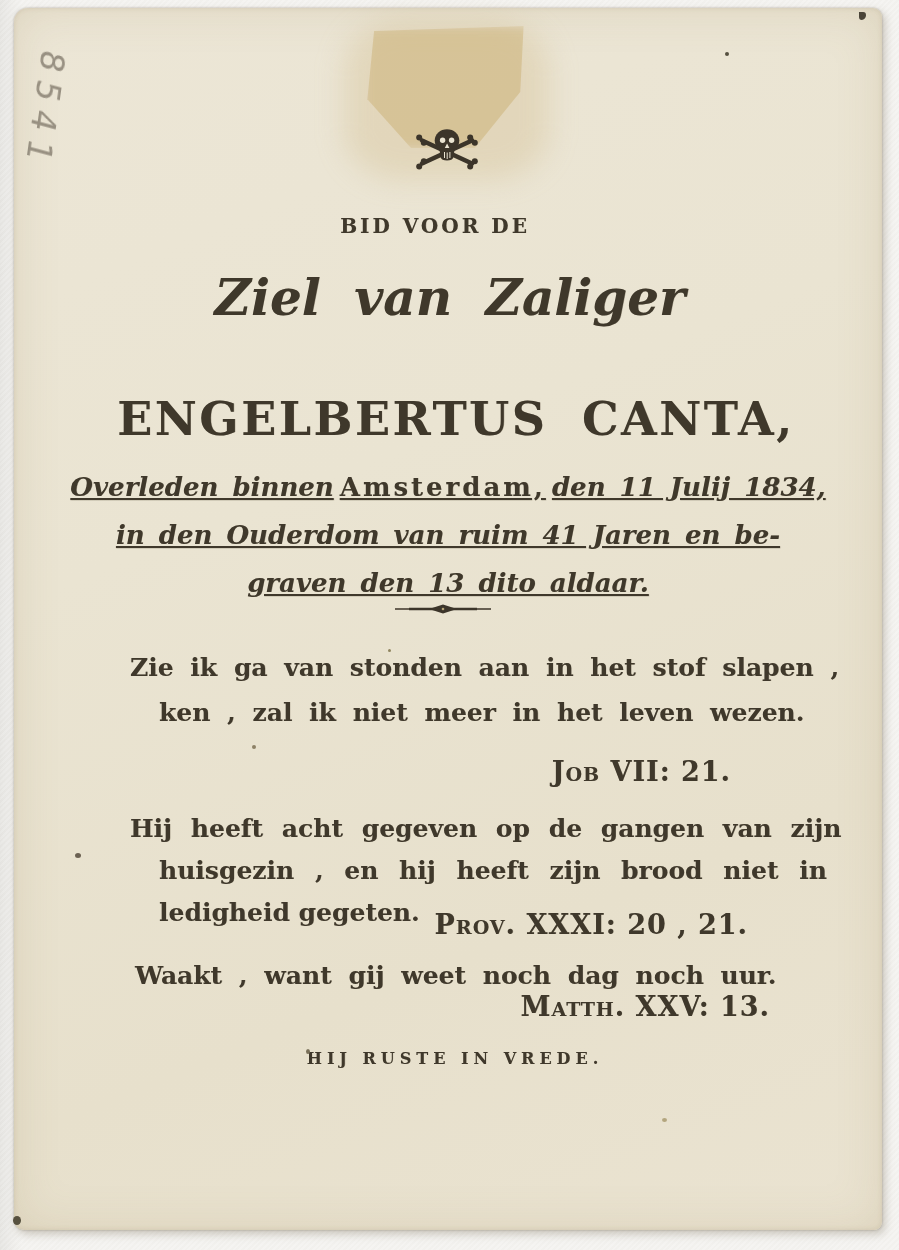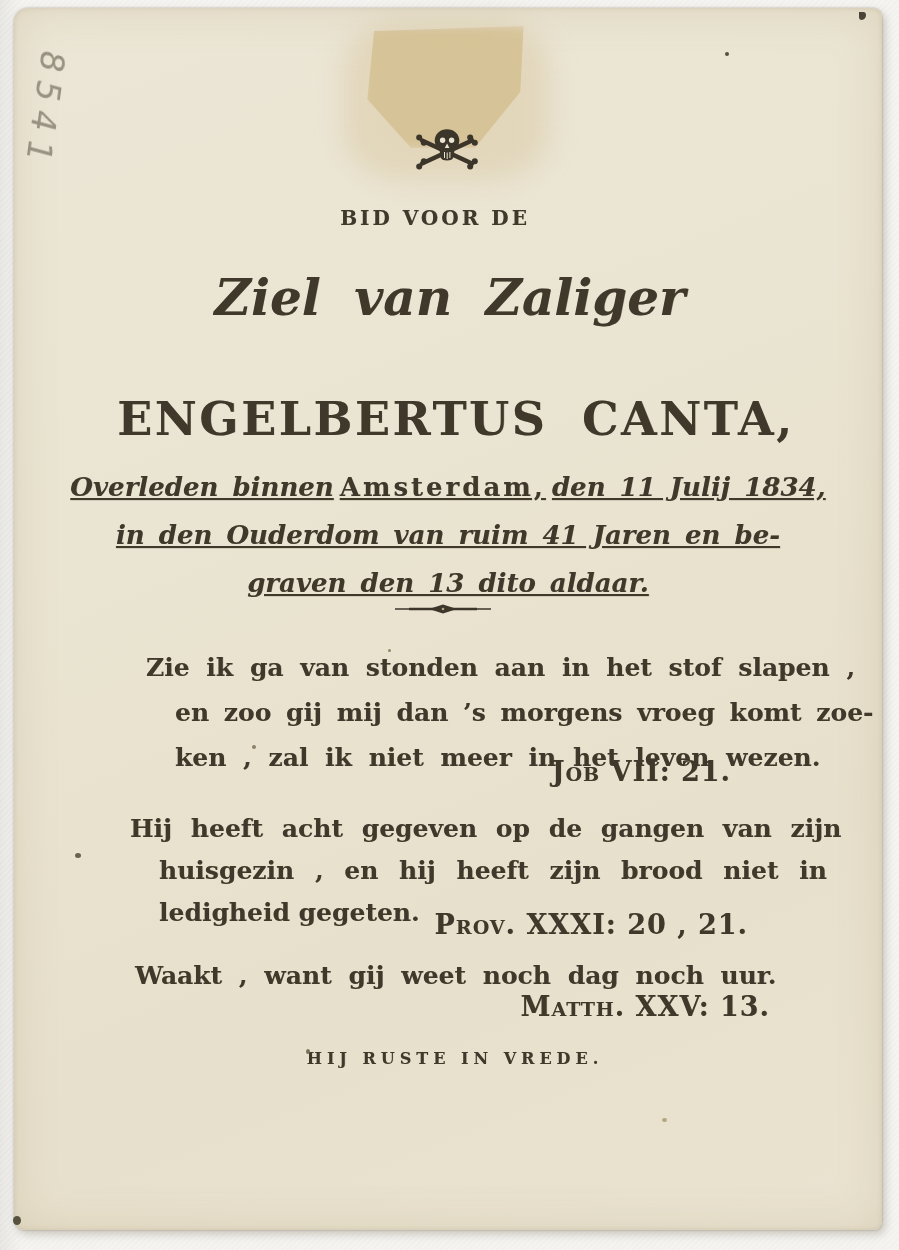--- a/index.html
+++ b/index.html
@@ -32,34 +32,34 @@
 
   
   .stain-wash{position:absolute;left:330px;top:12px;width:205px;height:160px;
     background:rgba(200,174,116,.26);filter:blur(14px);border-radius:30%;}
   .stain-core{position:absolute;left:350px;top:18px;width:168px;height:122px;
     background:rgba(201,172,110,.46);filter:blur(5px);
     clip-path:polygon(6% 4%,95% 0%,93% 54%,66% 100%,28% 100%,2% 60%);}
 
   .skull{position:absolute;left:399px;top:119px;width:68px;height:46px;}
 
-  .bid{top:196px;font-size:20px;font-weight:bold;letter-spacing:3px;line-height:1.4;
+  .bid{top:204px;font-size:20px;font-weight:bold;letter-spacing:3px;line-height:1.4;
        transform:translateX(-13px);}
   .ziel{top:252px;font-size:50px;font-weight:bold;font-style:italic;word-spacing:16px;
         line-height:1.5;transform:translateX(2px);}
   .name{top:384px;font-size:46px;font-weight:bold;letter-spacing:2.5px;word-spacing:16px;
         line-height:1.2;transform:translateX(8px);}
 
   .notice{top:455px;font-size:26px;font-weight:bold;font-style:italic;line-height:48px;word-spacing:5px;text-decoration:underline;}
   .notice .place{font-style:normal;letter-spacing:3px;margin:0 6px;}
 
   .divider{position:absolute;left:381px;top:592px;width:96px;height:12px;}
 
   .quote{font-size:25px;font-weight:bold;line-height:45px;}
-  .q1{left:116px;top:637px;margin-left:16px;}
+  .q1{left:116px;top:637px;}
   .q2{left:116px;top:800px;line-height:42px;}
   .q3{left:121px;top:945px;}
   .quote .ind{margin-left:29px;}
   .ws6{word-spacing:6px;} .ws8{word-spacing:8px;} .ws10{word-spacing:10px;} .ws12{word-spacing:12px;}
 
   .cite{font-size:27px;font-weight:bold;font-variant:small-caps;letter-spacing:1px;line-height:1.4;}
   .cite1{right:151px;top:745px;}
   .cite2{right:134px;top:898px;}
   .cite3{right:112px;top:980px;}
 
@@ -132,21 +132,20 @@
       <svg viewBox="0 0 96 12" width="96" height="12">
         <line x1="0" y1="6" x2="96" y2="6" stroke="#3c352a" stroke-width="1.4"></line>
         <line x1="14" y1="6" x2="82" y2="6" stroke="#3c352a" stroke-width="2.4"></line>
         <path d="M34 6 L48 1.5 L62 6 L48 10.5 Z" fill="#3c352a"></path>
         <circle cx="48" cy="6" r="1.3" fill="#b5a478"></circle>
       </svg>
     </div>
 
     <div class="abs ink quote q1">
       <div class="ws8">Zie ik ga van stonden aan in het stof slapen ,</div>
-      <div class="ind ws6">en zoo gij mij dan ’s morgens vroeg komt zoe-</div>
       <div class="ind ws8">ken , zal ik niet meer in het leven wezen.</div>
     </div>
     <div class="abs ink cite cite1">Job VII: 21.</div>
 
     <div class="abs ink quote q2">
       <div class="ws10">Hij heeft acht gegeven op de gangen van zijn</div>
       <div class="ind ws12">huisgezin , en hij heeft zijn brood niet in</div>
       <div class="ind">ledigheid gegeten.</div>
     </div>
     <div class="abs ink cite cite2">Prov. XXXI: 20 , 21.</div>

